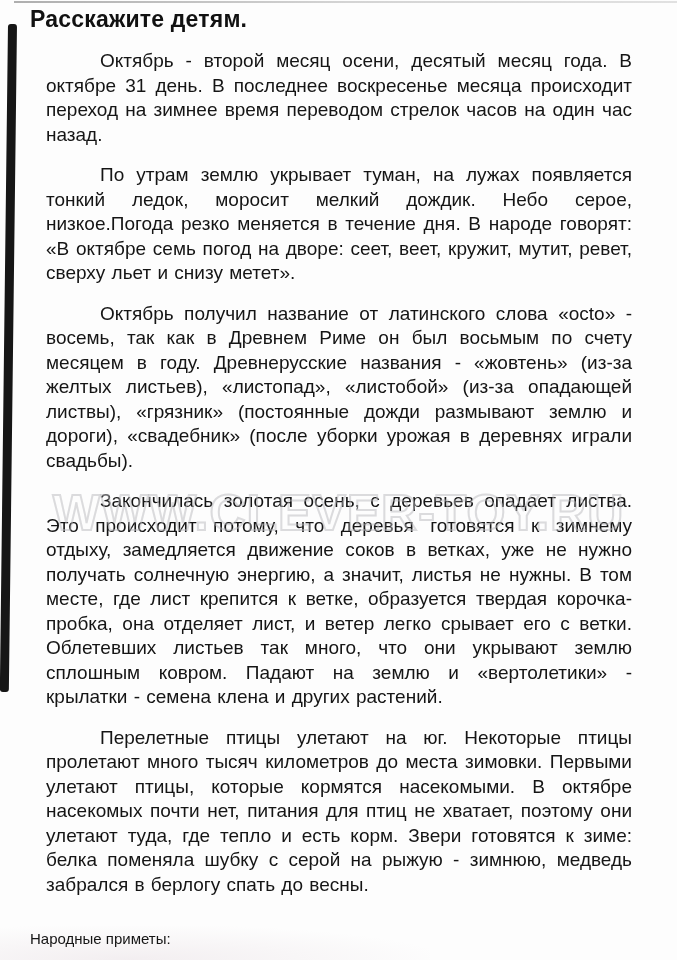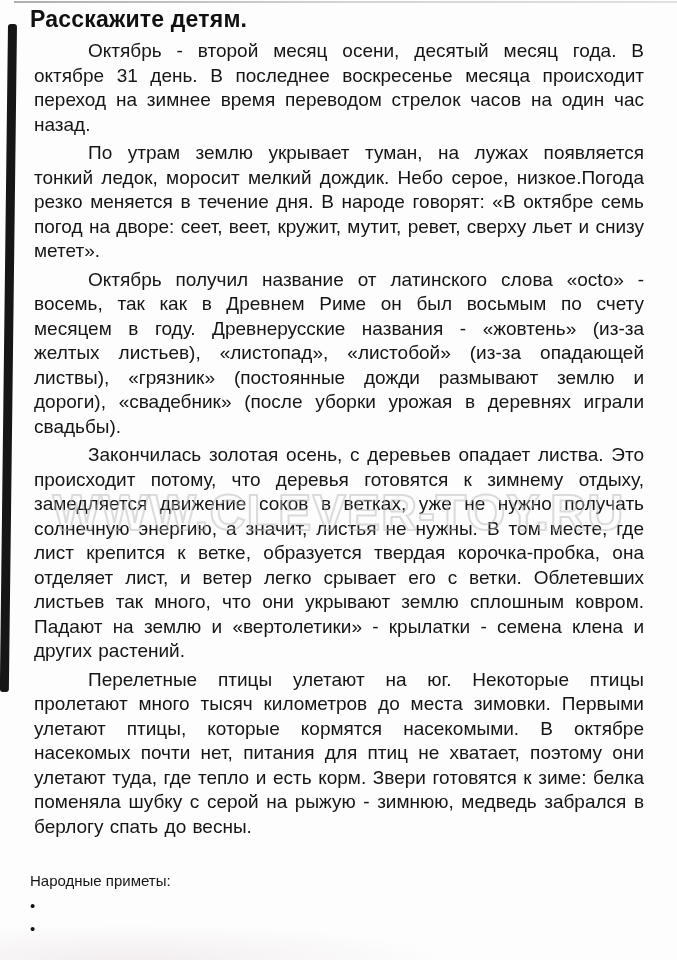--- a/index.html
+++ b/index.html
@@ -58,21 +58,21 @@
     padding: 6px 29px 0 30px;
   }
   .title {
     margin: 0 0 6px 0;
     font-size: 23px;
     font-weight: 700;
     letter-spacing: 0.2px;
     color: #111;
   }
   .par {
-    margin: 4px;
+    margin: 16px;
     font-size: 19px;
     line-height: 24.5px;
     text-align: justify;
     text-indent: 54px;
     word-spacing: 1px;
   }
   .signs {
     margin-top: 30px;
     font-size: 15px;
     line-height: 23px;

